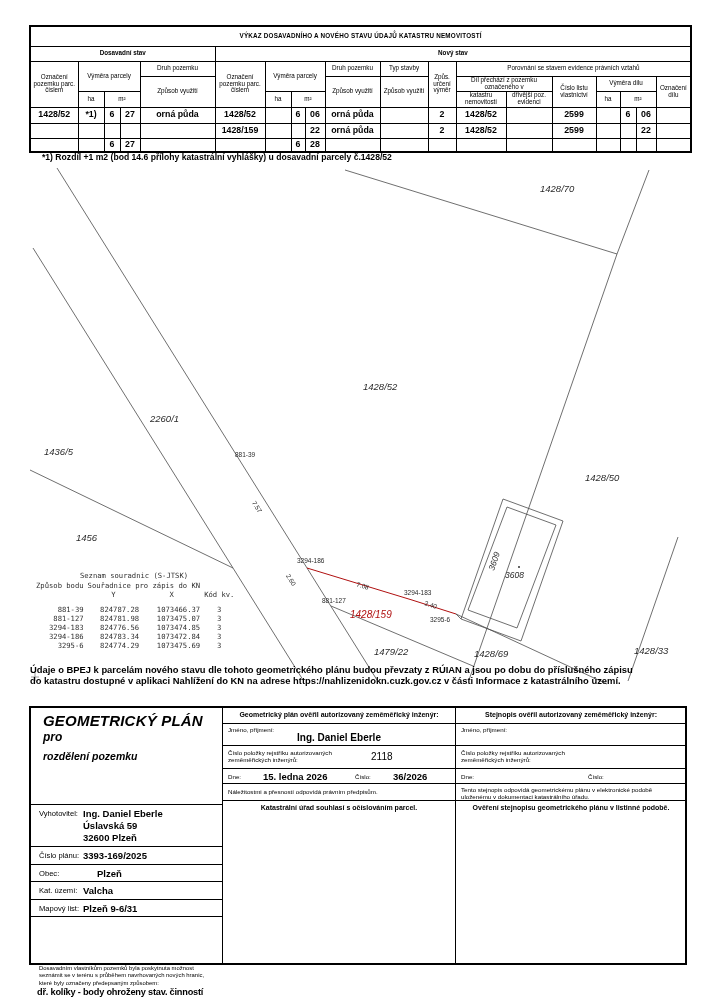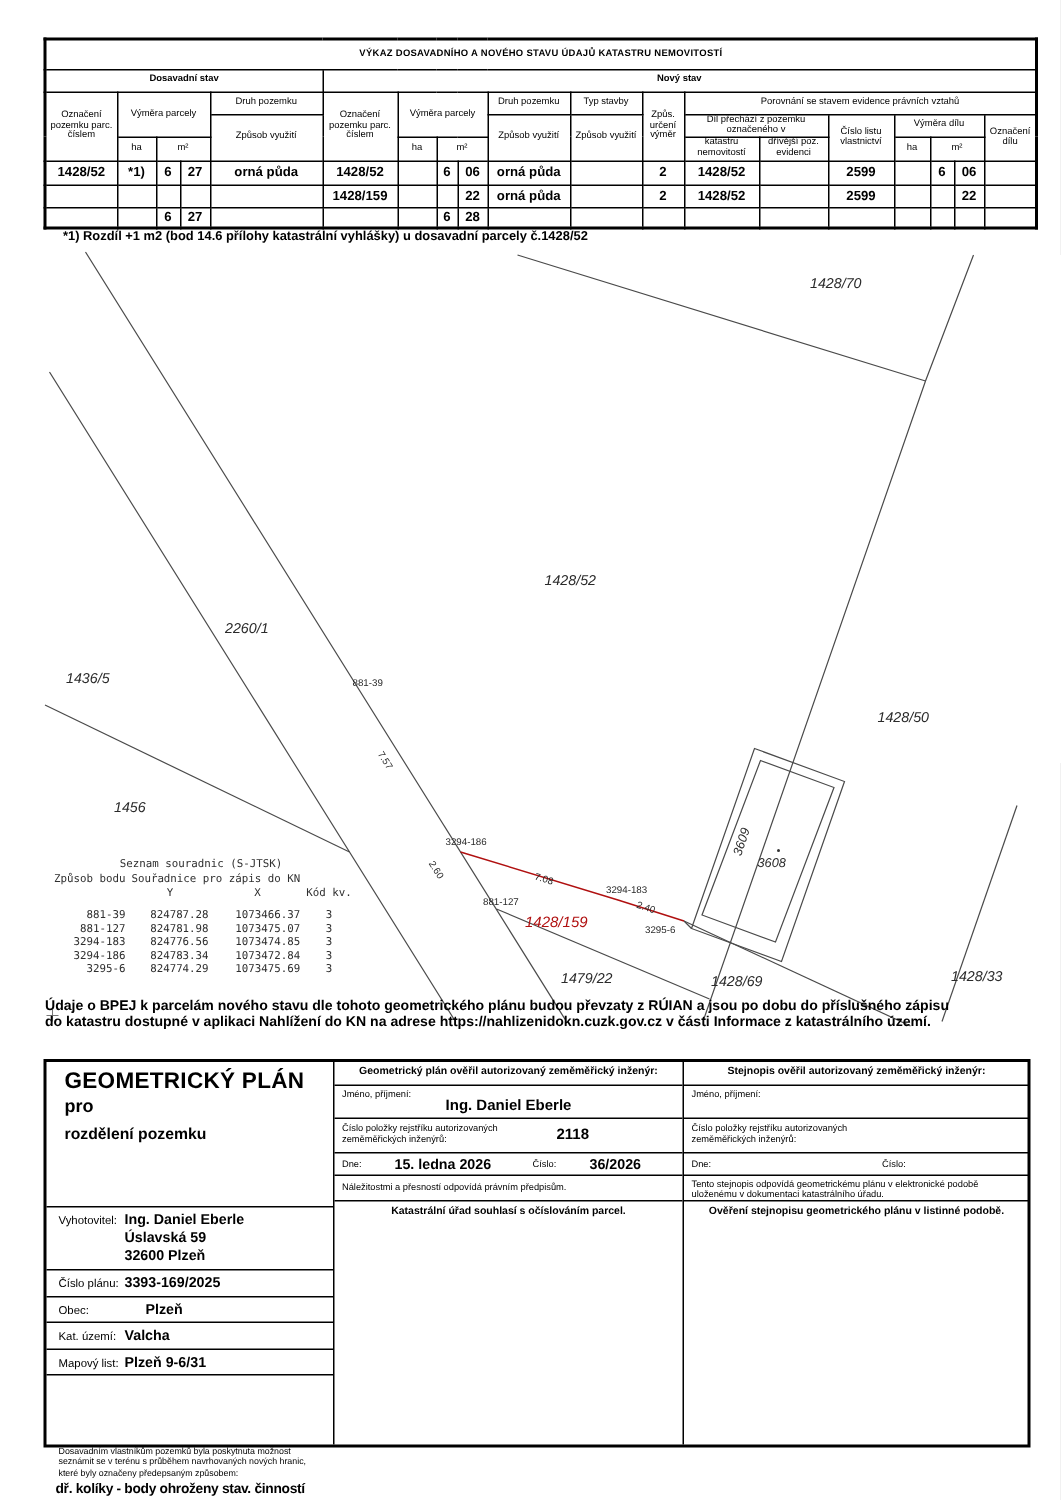--- a/index.html
+++ b/index.html
@@ -292,21 +292,21 @@
   </div>
 
   <div class="bpej">
     <div>Údaje o BPEJ k parcelám nového stavu dle tohoto geometrického plánu budou převzaty z RÚIAN a jsou po dobu do příslušného zápisu</div>
     <div>do katastru dostupné v aplikaci Nahlížení do KN na adrese https://nahlizenidokn.cuzk.gov.cz v části Informace z katastrálního území.</div>
   </div>
 
   <div class="foot">
 
     <div class="fcol fl">
-      <div class="frow" style="height:97px;">
+      <div class="frow" style="height:97px;font-style:italic;">
         <div class="abs gp-title" style="left:12px;top:4px;">GEOMETRICKÝ PLÁN</div>
         <div class="abs gp-pro" style="left:12px;top:22px;">pro</div>
         <div class="abs gp-purpose" style="left:12px;top:42px;">rozdělení pozemku</div>
       </div>
       <div class="frow" style="height:42px;">
         <div class="abs lbl" style="left:8px;top:4px;">Vyhotovitel:</div>
         <div class="abs bval" style="left:52px;top:3px;">Ing. Daniel Eberle</div>
         <div class="abs bval" style="left:52px;top:15px;">Úslavská 59</div>
         <div class="abs bval" style="left:52px;top:27px;">32600 Plzeň</div>
       </div>
@@ -333,21 +333,21 @@
     </div>
 
     <div class="fcol fm">
       <div class="frow fhead" style="height:16px;">Geometrický plán ověřil autorizovaný zeměměřický inženýr:</div>
       <div class="frow" style="height:22px;">
         <div class="abs slbl" style="left:5px;top:2px;">Jméno, příjmení:</div>
         <div class="abs" style="left:0;top:8px;width:100%;text-align:center;font-weight:bold;font-size:10px;">Ing. Daniel Eberle</div>
       </div>
       <div class="frow" style="height:23px;">
         <div class="abs slbl" style="left:5px;top:3px;width:125px;">Číslo položky rejstříku autorizovaných zeměměřických inženýrů:</div>
-        <div class="abs" style="left:148px;top:5px;font-weight:bold;font-size:10px;">2118</div>
+        <div class="abs" style="left:148px;top:5px;font-weight:normal;font-size:10px;">2118</div>
       </div>
       <div class="frow" style="height:15px;">
         <div class="abs slbl" style="left:5px;top:4px;">Dne:</div>
         <div class="abs" style="left:40px;top:2px;font-weight:bold;font-size:9.5px;">15. ledna 2026</div>
         <div class="abs slbl" style="left:132px;top:4px;">Číslo:</div>
         <div class="abs" style="left:170px;top:2px;font-weight:bold;font-size:9.5px;">36/2026</div>
       </div>
       <div class="frow" style="height:17px;">
         <div class="abs slbl" style="left:5px;top:4px;width:220px;">Náležitostmi a přesností odpovídá právním předpisům.</div>
       </div>

